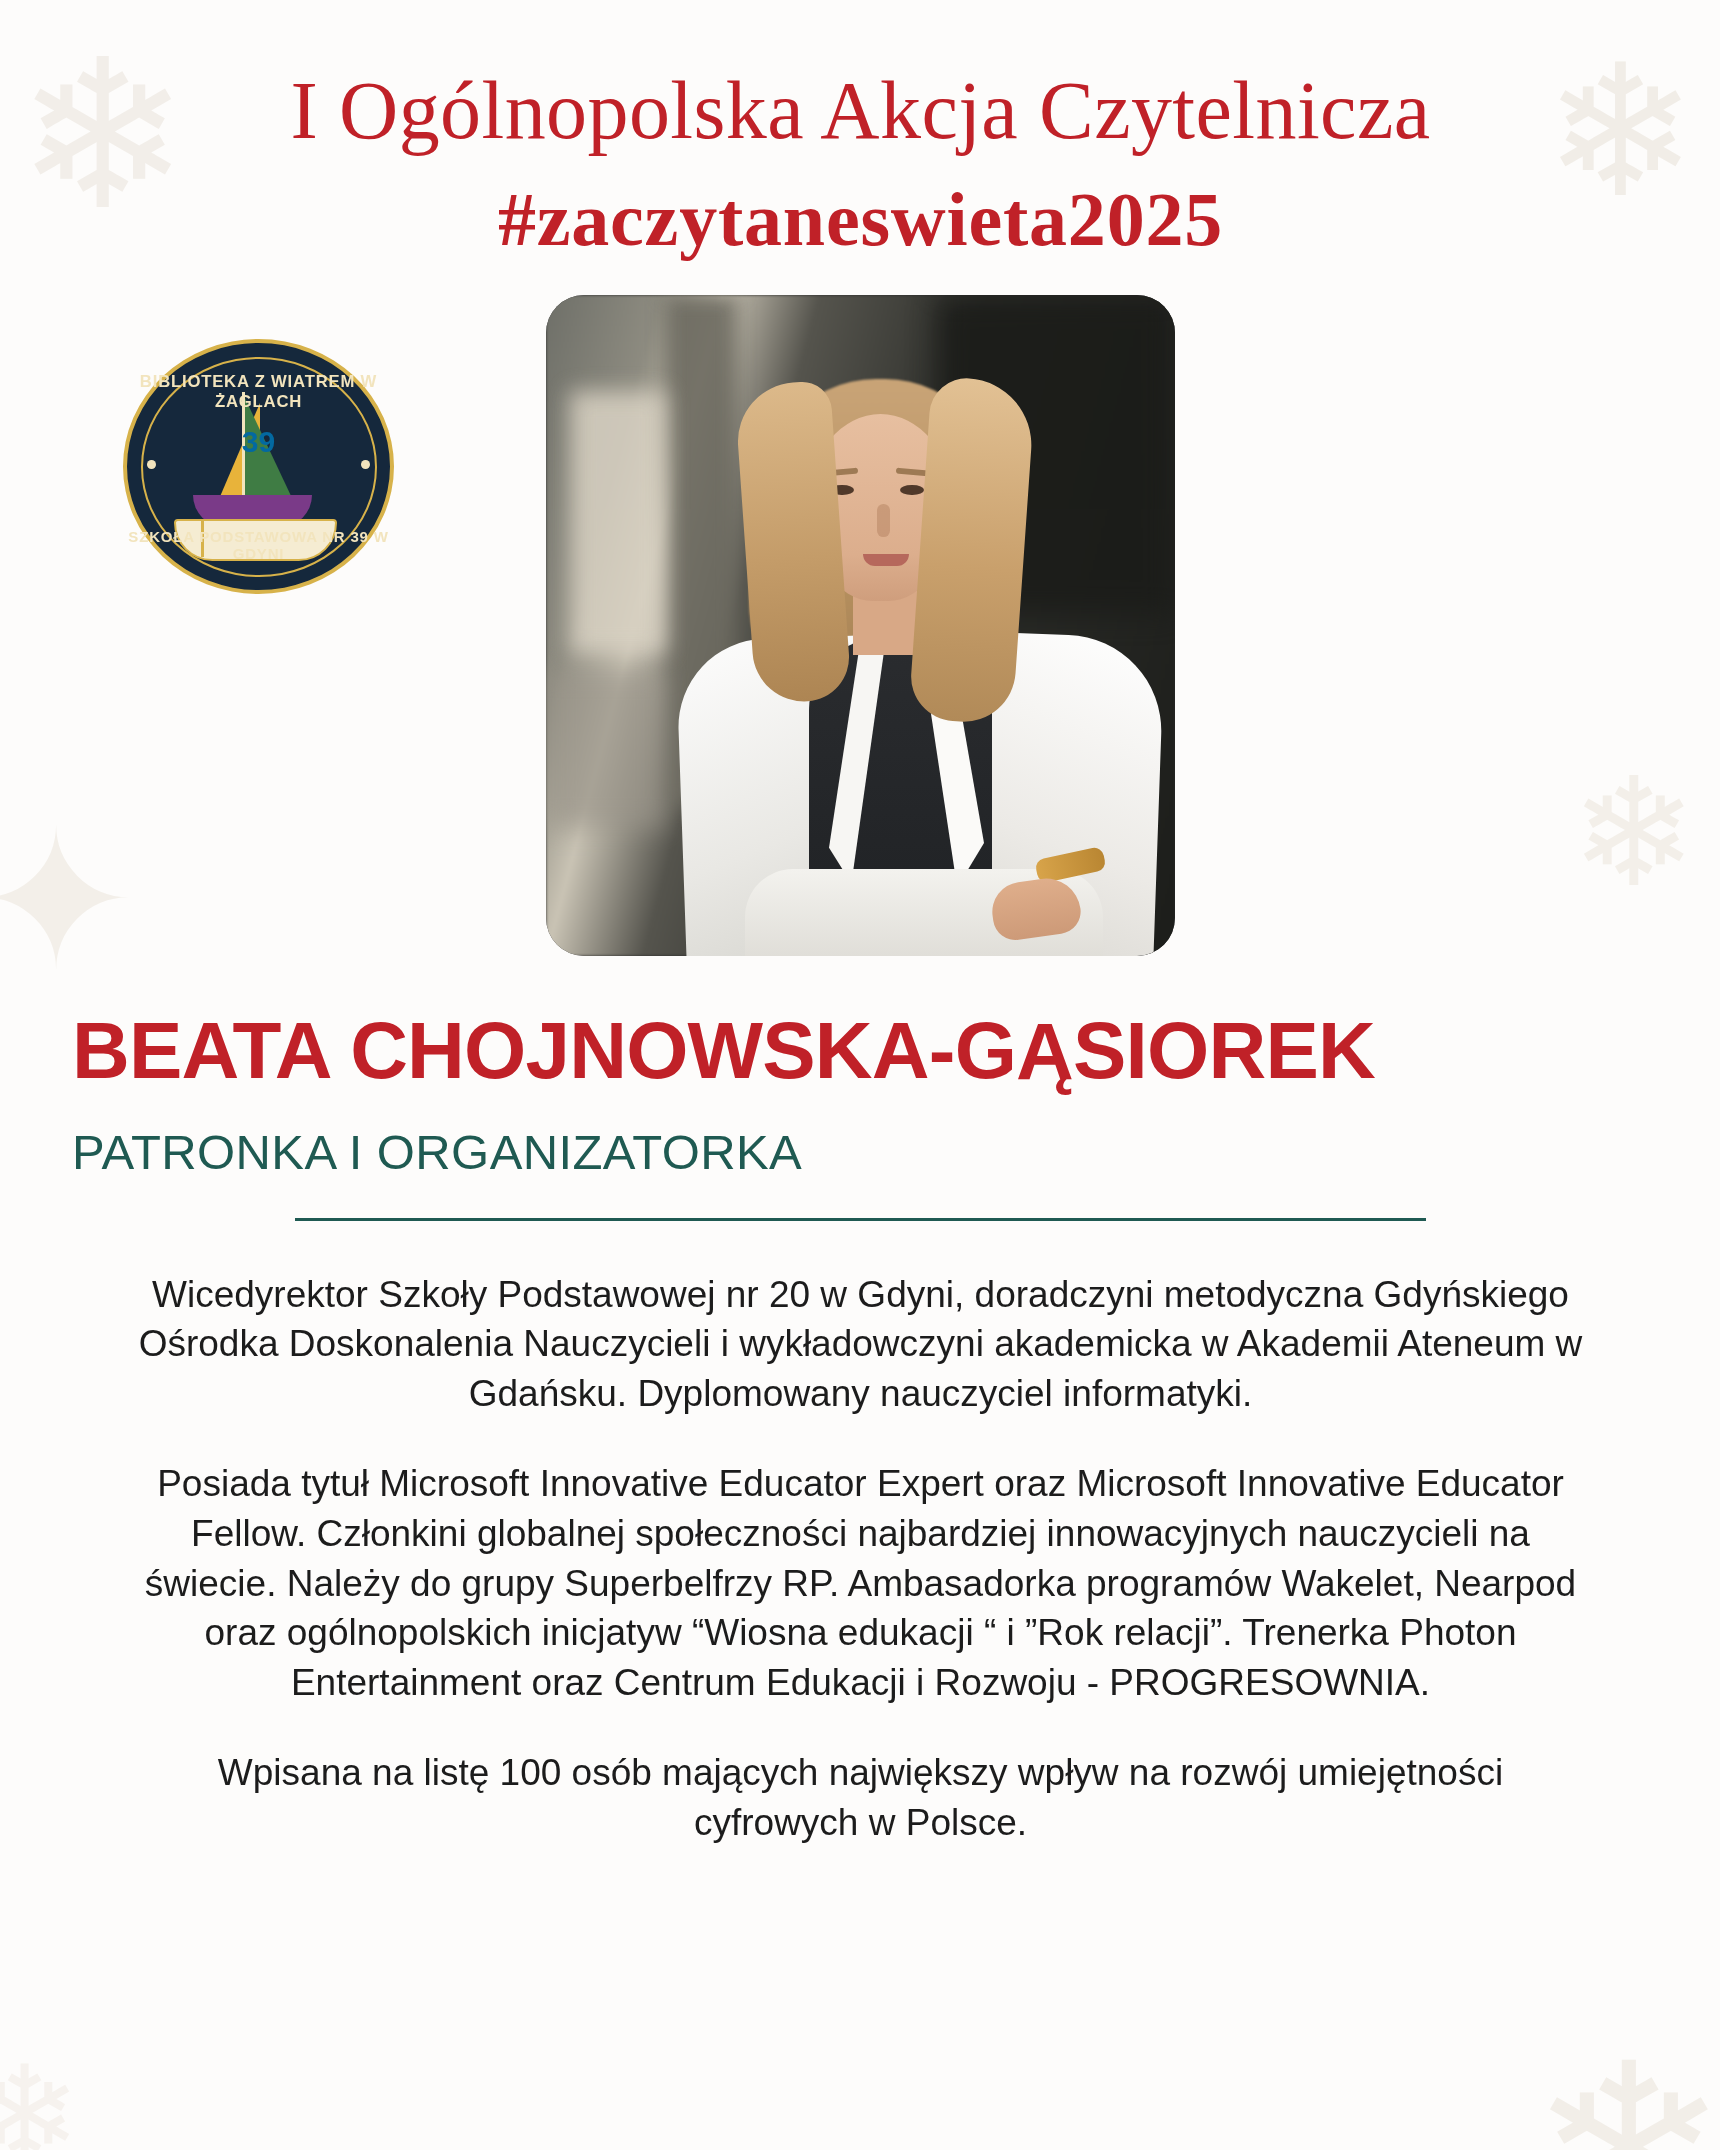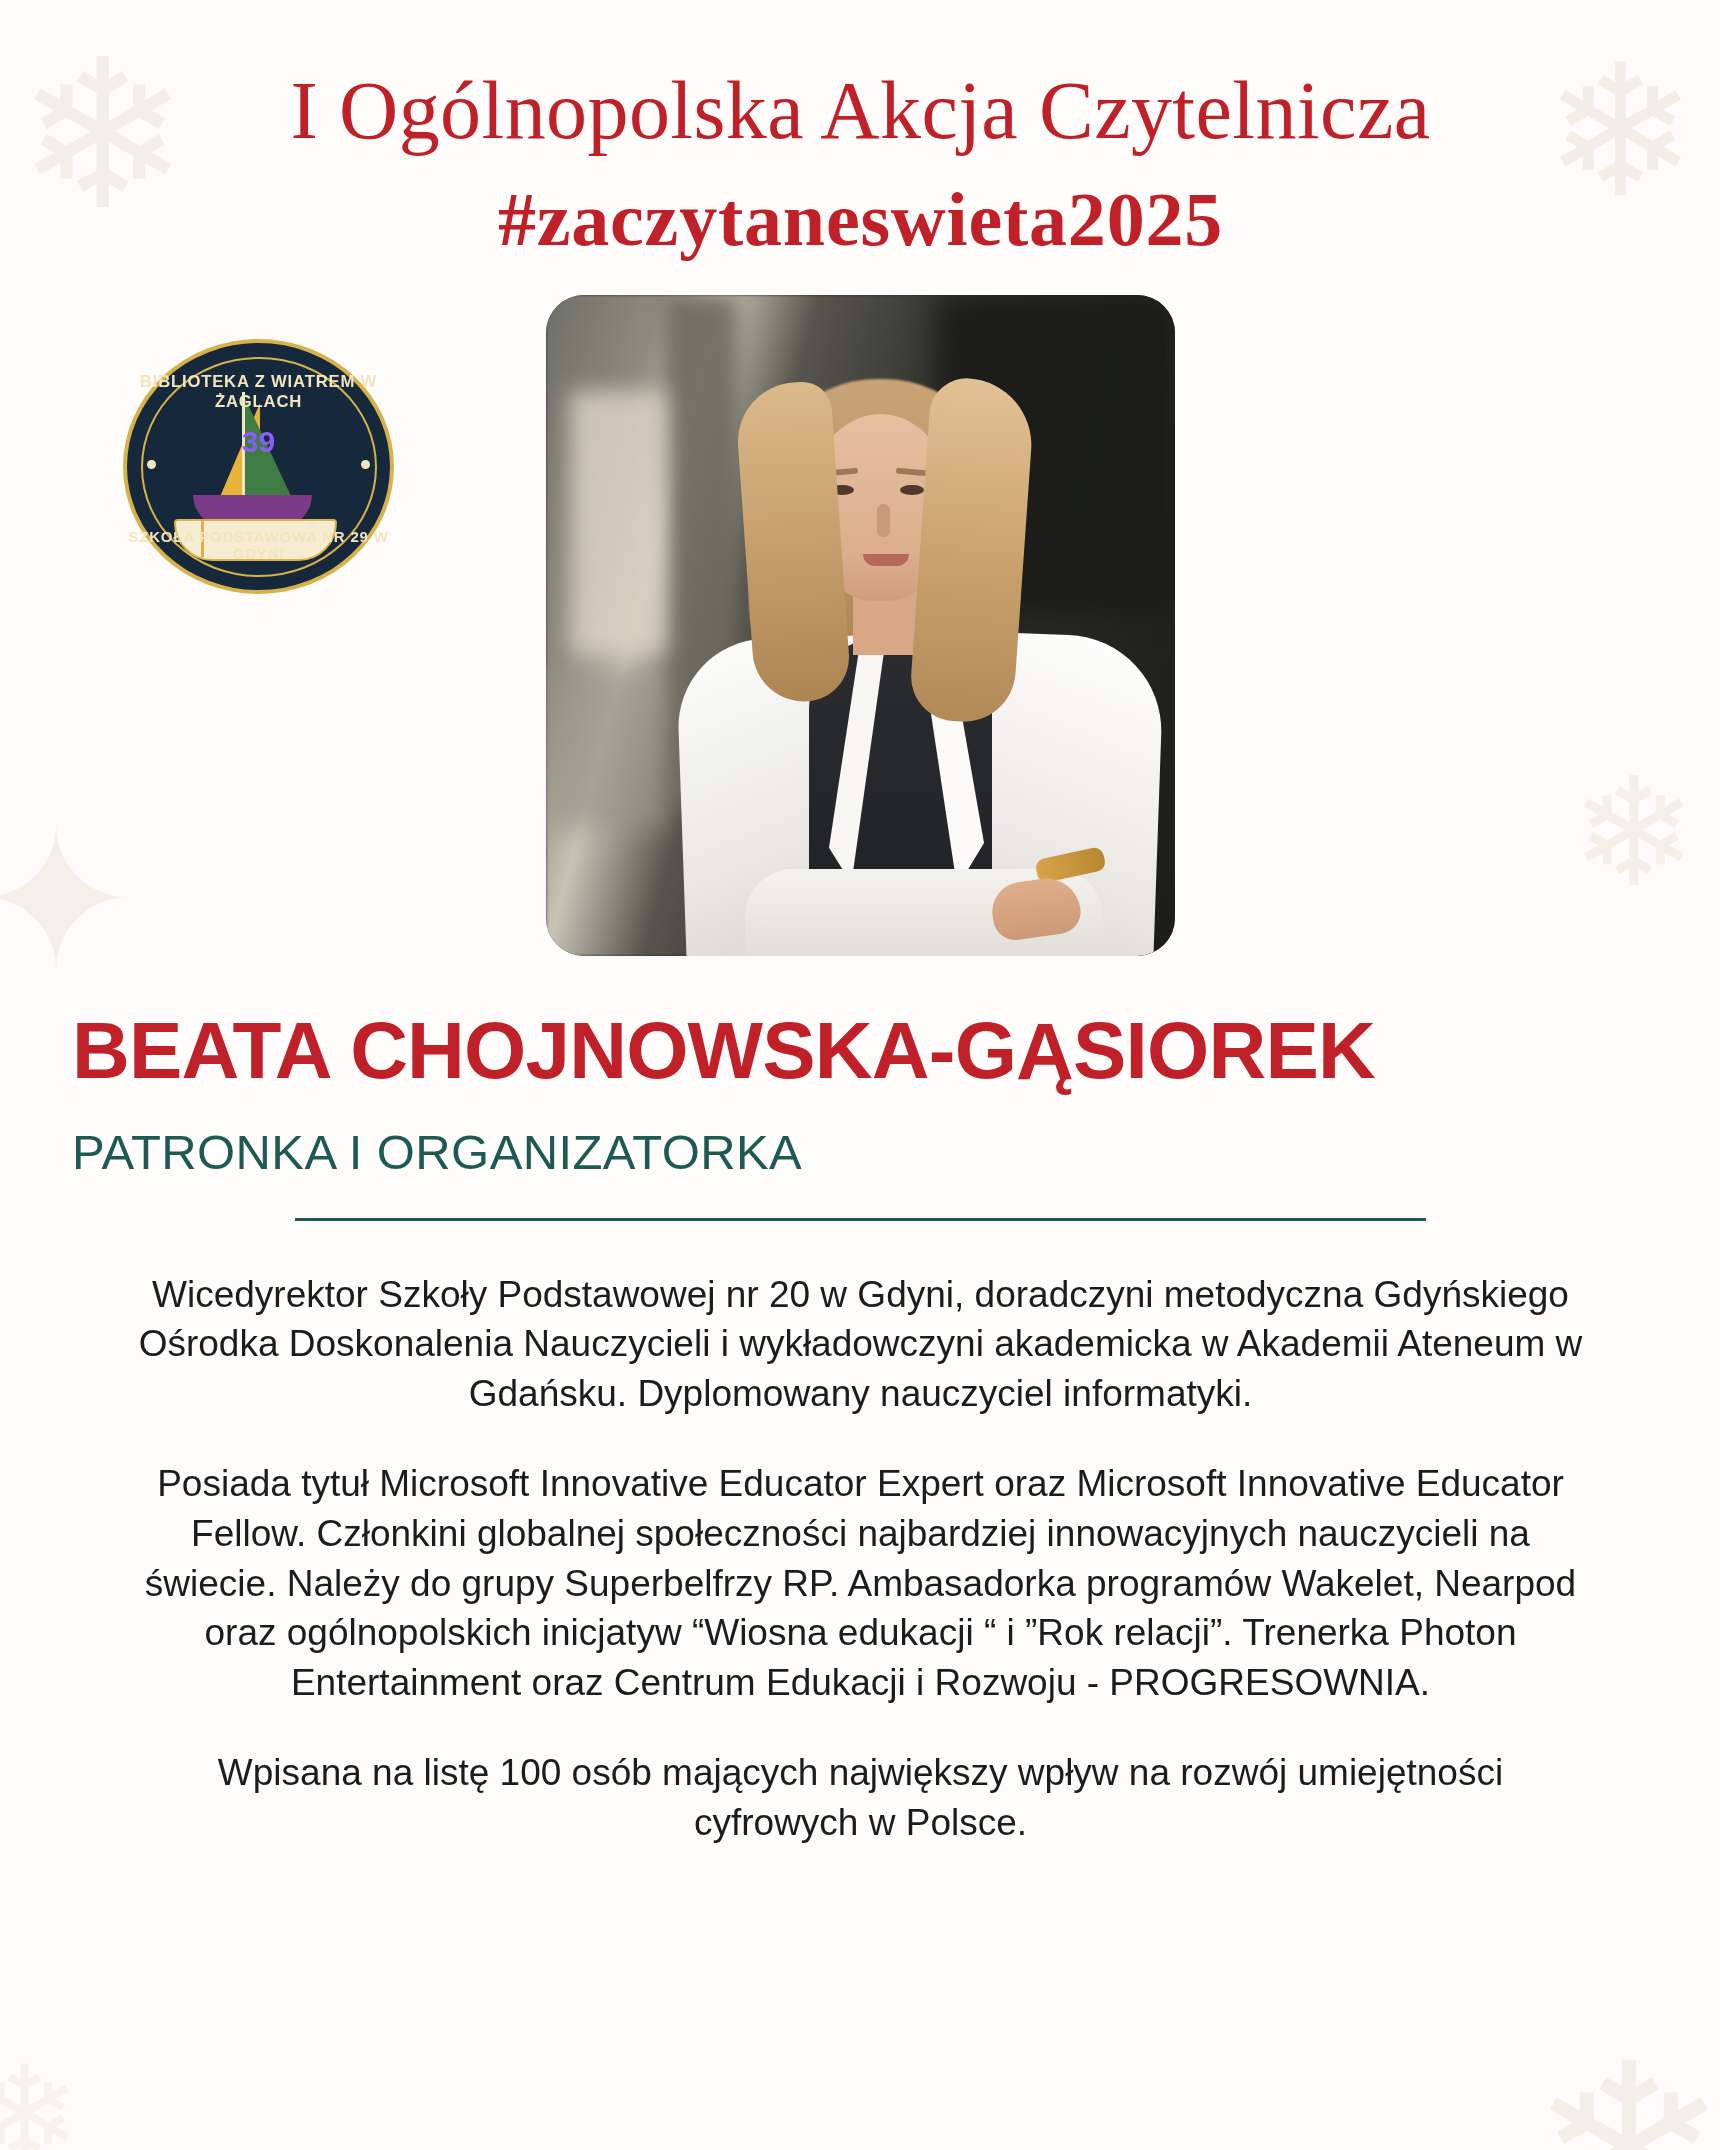--- a/index.html
+++ b/index.html
@@ -139,21 +139,21 @@
     position: absolute;
     left: 78px; top: 180px;
     width: 3.2px; height: 38px;
     background: #d7b24a;
   }
   .logo-39 {
     position: absolute;
     left: 0; top: 86px;
     width: 100%;
     text-align: center;
-    color: #8b5cf6;
+    color: #0369a1;
     font-size: 30px;
     font-weight: bold;
   }
 
   
   .portrait-wrap {
     margin: 32px auto 0 auto;
     width: 629px;
     height: 661px;
     border-radius: 38px;
@@ -339,21 +339,21 @@
     <div class="logo-dot-l"></div>
     <div class="logo-dot-r"></div>
     <div class="sail-stripe"></div>
     <div class="sail-green"></div>
     <div class="mast"></div>
     <div class="hull"></div>
     <div class="book"></div>
     <div class="book-spine"></div>
     <div class="logo-39">39</div>
     <div class="logo-text-top">BIBLIOTEKA Z WIATREM W ŻAGLACH</div>
-    <div class="logo-text-bottom">SZKOŁA PODSTAWOWA NR 29 W GDYNI</div>
+    <div class="logo-text-bottom">SZKOŁA PODSTAWOWA NR 39 W GDYNI</div>
   </div>
 
   <div class="portrait-wrap">
     <div class="bg-blur"></div>
     <div class="bg-panel-c"></div>
     <div class="bg-panel-a"></div>
     <div class="bg-panel-b"></div>
     <div class="bg-panel-d"></div>
 
     <div class="hair-back"></div>

